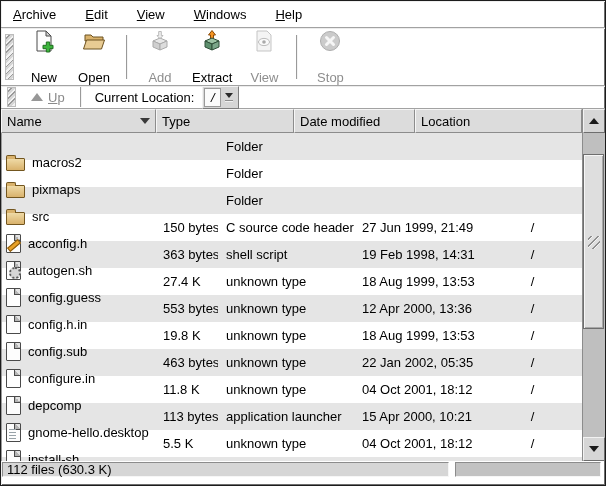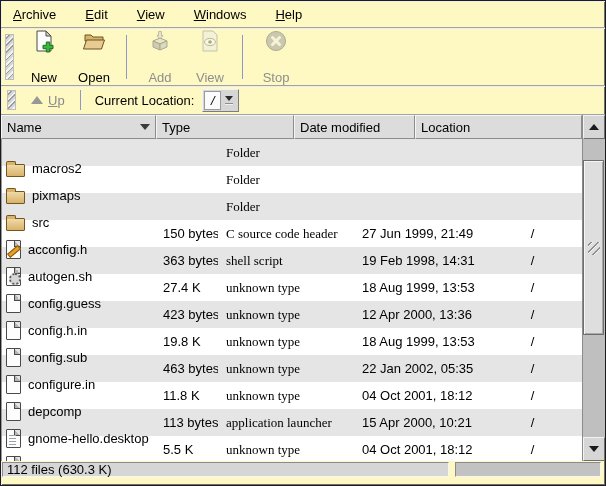--- a/index.html
+++ b/index.html
@@ -1,19 +1,19 @@
 <!DOCTYPE html>
 <html><head>
 <meta charset="utf-8">
 <style>
   html,body{margin:0;padding:0;background:#555;}
   *{box-sizing:border-box;}
   .window{
     width:606px;height:486px;
-    background:#fef9c3;
+    background:#ffffff;
     border:1px solid #1c1c1c;
     box-shadow:inset 1px 1px 0 #efefef, inset -1px -1px 0 #6e6e6e;
     font-family:"Liberation Sans",sans-serif;
     font-size:13px;color:#000;
     display:flex;flex-direction:column;
     overflow:hidden;
     position:relative;
   }
   
   .menubar{height:27px;display:flex;align-items:center;padding:0 2px;flex:0 0 auto;
@@ -28,21 +28,21 @@
     border:1px solid #bdbdbd;}
   .handle.small{height:20px;}
   .tbtn{display:flex;flex-direction:column;align-items:center;justify-content:center;
     min-width:50px;padding:2px 6px;gap:17px;border:1px solid transparent;}
   .tbtn .tlabel{font-size:13px;}
   .tbtn.disabled .tlabel{color:#8e8e8e;}
   .tbtn.disabled .ticon{filter:grayscale(1) opacity(.5);}
   .ticon{width:24px;height:24px;display:block;}
   .tsep{width:2px;height:44px;margin:0 7px;background:#9a9a9a;border-right:1px solid #f4f4f4;}
   
-  .locbar{height:29px;display:flex;align-items:center;flex:0 0 auto;padding:0 2px;
+  .locbar{height:23px;display:flex;align-items:center;flex:0 0 auto;padding:0 2px;
     border-bottom:1px solid #a2a2a2;box-shadow:0 1px 0 #ececec;}
   .upbtn{display:flex;align-items:center;gap:5px;padding:3px 8px;margin-left:2px;color:#8a8a8a;}
   .upbtn .uplabel{display:inline-block;}
   .upbtn .uplabel::first-letter{text-decoration:underline;}
   .tri-up{width:0;height:0;border-left:6px solid transparent;border-right:6px solid transparent;
     border-bottom:8px solid #979797;}
   .locsep{width:2px;height:20px;margin:0 7px;background:#9a9a9a;border-right:1px solid #f4f4f4;}
   .loclabel{margin:0 8px 0 6px;}
   .combo{display:flex;align-items:stretch;height:23px;border:1px solid;
     border-color:#f2f2f2 #7d7d7d #7d7d7d #f2f2f2;background:#d6d6d6;padding:1px;}
@@ -64,21 +64,21 @@
   .c-size{width:61px;flex:0 0 auto;}
   .c-type{width:138px;flex:0 0 auto;}
   .c-date{width:121px;flex:0 0 auto;}
   .c-loc{flex:1 1 auto;min-width:0;text-align:center;}
   .viewport{flex:1 1 auto;background:#fff;overflow:hidden;border-left:1px solid #9a9a9a;}
   .trow{height:27px;display:flex;align-items:center;}
   .trow:nth-child(odd){background:#e5e5e5;}
   .trow:nth-child(even){background:#ffffff;}
   .cell{padding-left:6px;white-space:nowrap;overflow:hidden;}
   .cell.c-name{display:flex;align-items:center;gap:7px;padding-left:4px;margin-top:32px;}
-  .cell.c-type{padding-left:8px;font-family:Liberation Serif, serif;}
+  .cell.c-type{padding-left:8px;}
   
   .icon-folder{width:19px;height:13px;flex:0 0 auto;position:relative;margin-top:3px;
     background:linear-gradient(#efdaa6,#d9b26c);border:1px solid #73561f;border-radius:1px;}
   .icon-folder::before{content:"";position:absolute;top:-4px;left:-1px;width:8px;height:3px;
     background:#d9b26c;border:1px solid #73561f;border-bottom:none;border-radius:2px 2px 0 0;}
   .icon-doc{width:15px;height:19px;flex:0 0 auto;position:relative;
     background:#fdfdfd;border:1px solid #4a4a4a;border-radius:1px;}
   .icon-doc::before{content:"";position:absolute;top:0;right:0;width:5px;height:5px;
     background:linear-gradient(225deg,#e5e5e5 50%,#b5b5b5 50%);
     border-left:1px solid #4a4a4a;border-bottom:1px solid #4a4a4a;}
@@ -153,20 +153,31 @@
         <svg width="24" height="24" viewBox="0 0 24 24">
           <path d="M12 10 L15 6.5 H13.3 V2.5 H10.7 V6.5 H9 Z" fill="#dddddd" stroke="#777777"></path>
           <path d="M12 9 L19 12 L12 15 L5 12 Z" fill="#cfcfcf" stroke="#555555"></path>
           <path d="M5 12 L12 15 V21 L5 18 Z" fill="#9f9f9f" stroke="#555555"></path>
           <path d="M19 12 L12 15 V21 L19 18 Z" fill="#b8b8b8" stroke="#555555"></path>
         </svg>
       </span>
       <span class="tlabel">Add</span>
     </div>
 
+    <div class="tbtn">
+      <span class="ticon">
+        <svg width="24" height="24" viewBox="0 0 24 24">
+          <path d="M12 1.5 L15.5 6 H13.5 V10 H10.5 V6 H8.5 Z" fill="#f59422" stroke="#8a4a08"></path>
+          <path d="M12 9 L19 12 L12 15 L5 12 Z" fill="#9cc3a5" stroke="#2e4f38"></path>
+          <path d="M5 12 L12 15 V21 L5 18 Z" fill="#5d8f6d" stroke="#2e4f38"></path>
+          <path d="M19 12 L12 15 V21 L19 18 Z" fill="#7aa689" stroke="#2e4f38"></path>
+        </svg>
+      </span>
+      <span class="tlabel">Extract</span>
+    </div>
 
     <div class="tbtn disabled">
       <span class="ticon">
         <svg width="24" height="24" viewBox="0 0 24 24">
           <path d="M5 2 h10 l4 4 v16 H5 z" fill="#e8e8e8" stroke="#8a8a8a"></path>
           <ellipse cx="12" cy="13" rx="5.5" ry="3.6" fill="#f5f5f5" stroke="#777777"></ellipse>
           <circle cx="12" cy="13" r="1.8" fill="#555555"></circle>
         </svg>
       </span>
       <span class="tlabel">View</span>
@@ -279,21 +290,21 @@
     <div class="cell c-size rsize">27.4 K</div>
     <div class="cell c-type rtype">unknown type</div>
     <div class="cell c-date rdate">18 Aug 1999, 13:53</div>
     <div class="cell c-loc rloc">/</div>
   </div>
             <div class="trow">
     <div class="cell c-name">
       <span class="ricon icon-doc"></span>
       <span class="rname">config.h.in</span>
     </div>
-    <div class="cell c-size rsize">423 bytes</div>
+    <div class="cell c-size rsize">553 bytes</div>
     <div class="cell c-type rtype">unknown type</div>
     <div class="cell c-date rdate">12 Apr 2000, 13:36</div>
     <div class="cell c-loc rloc">/</div>
   </div>
             <div class="trow">
     <div class="cell c-name">
       <span class="ricon icon-doc"></span>
       <span class="rname">config.sub</span>
     </div>
     <div class="cell c-size rsize">19.8 K</div>

